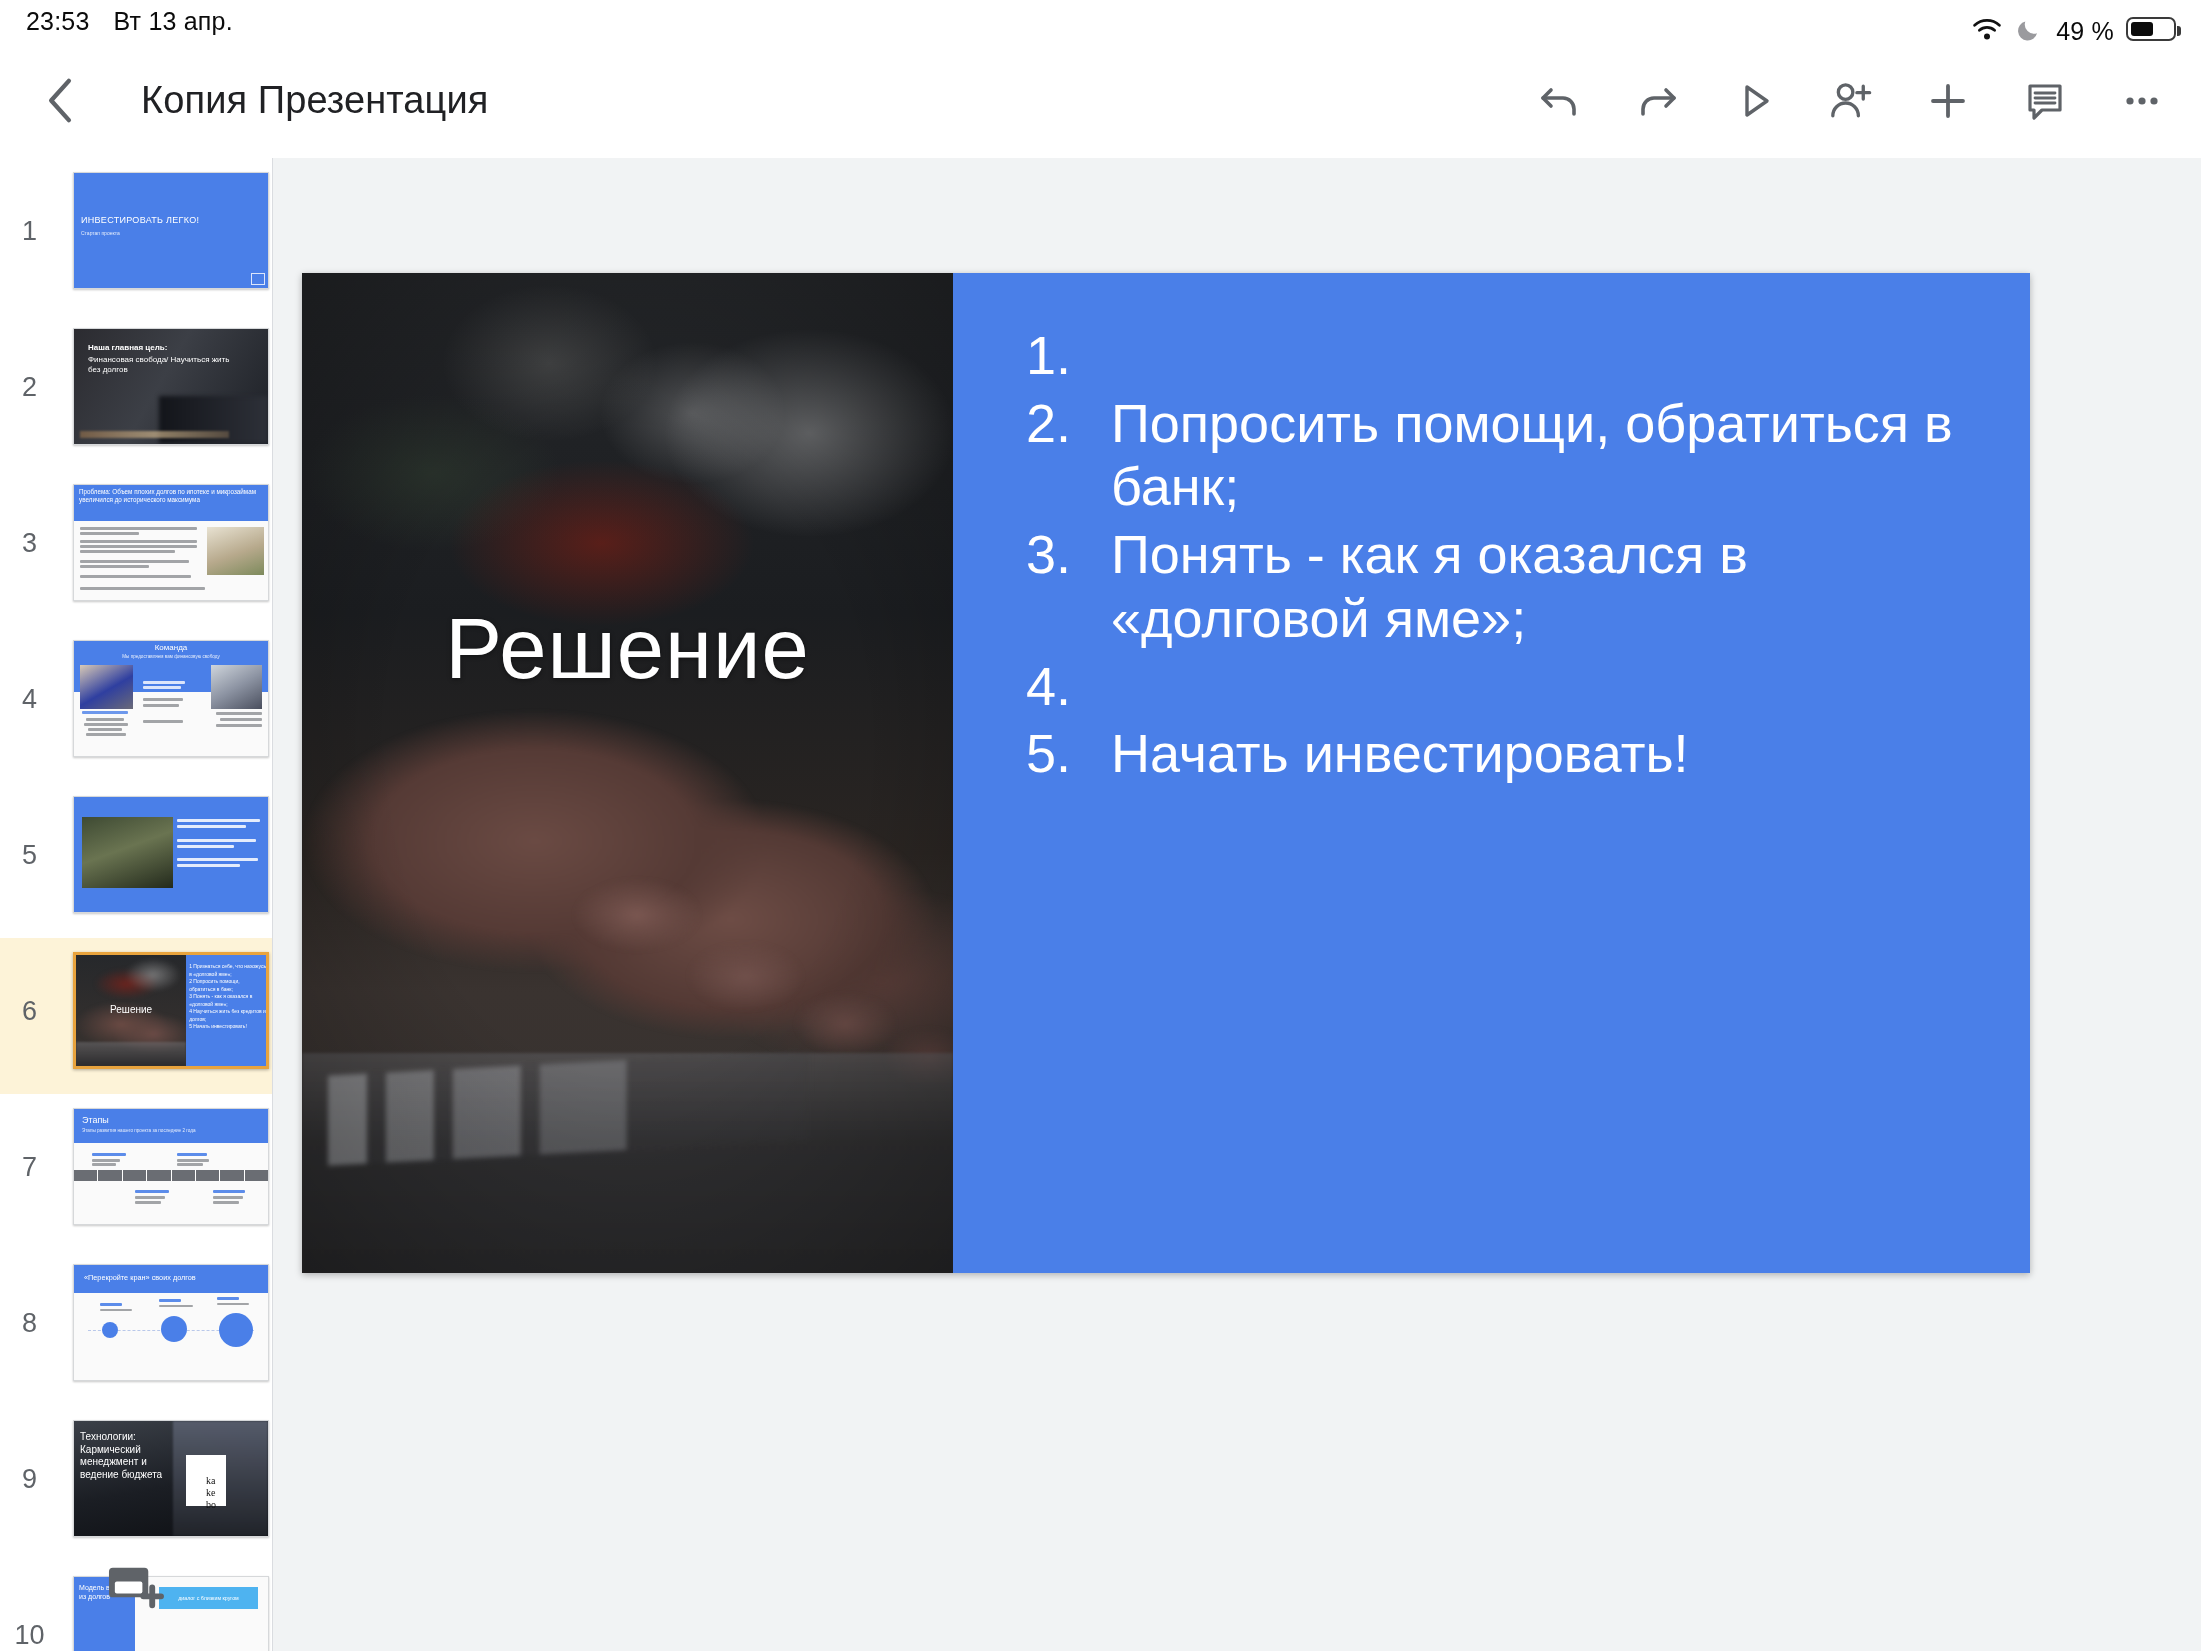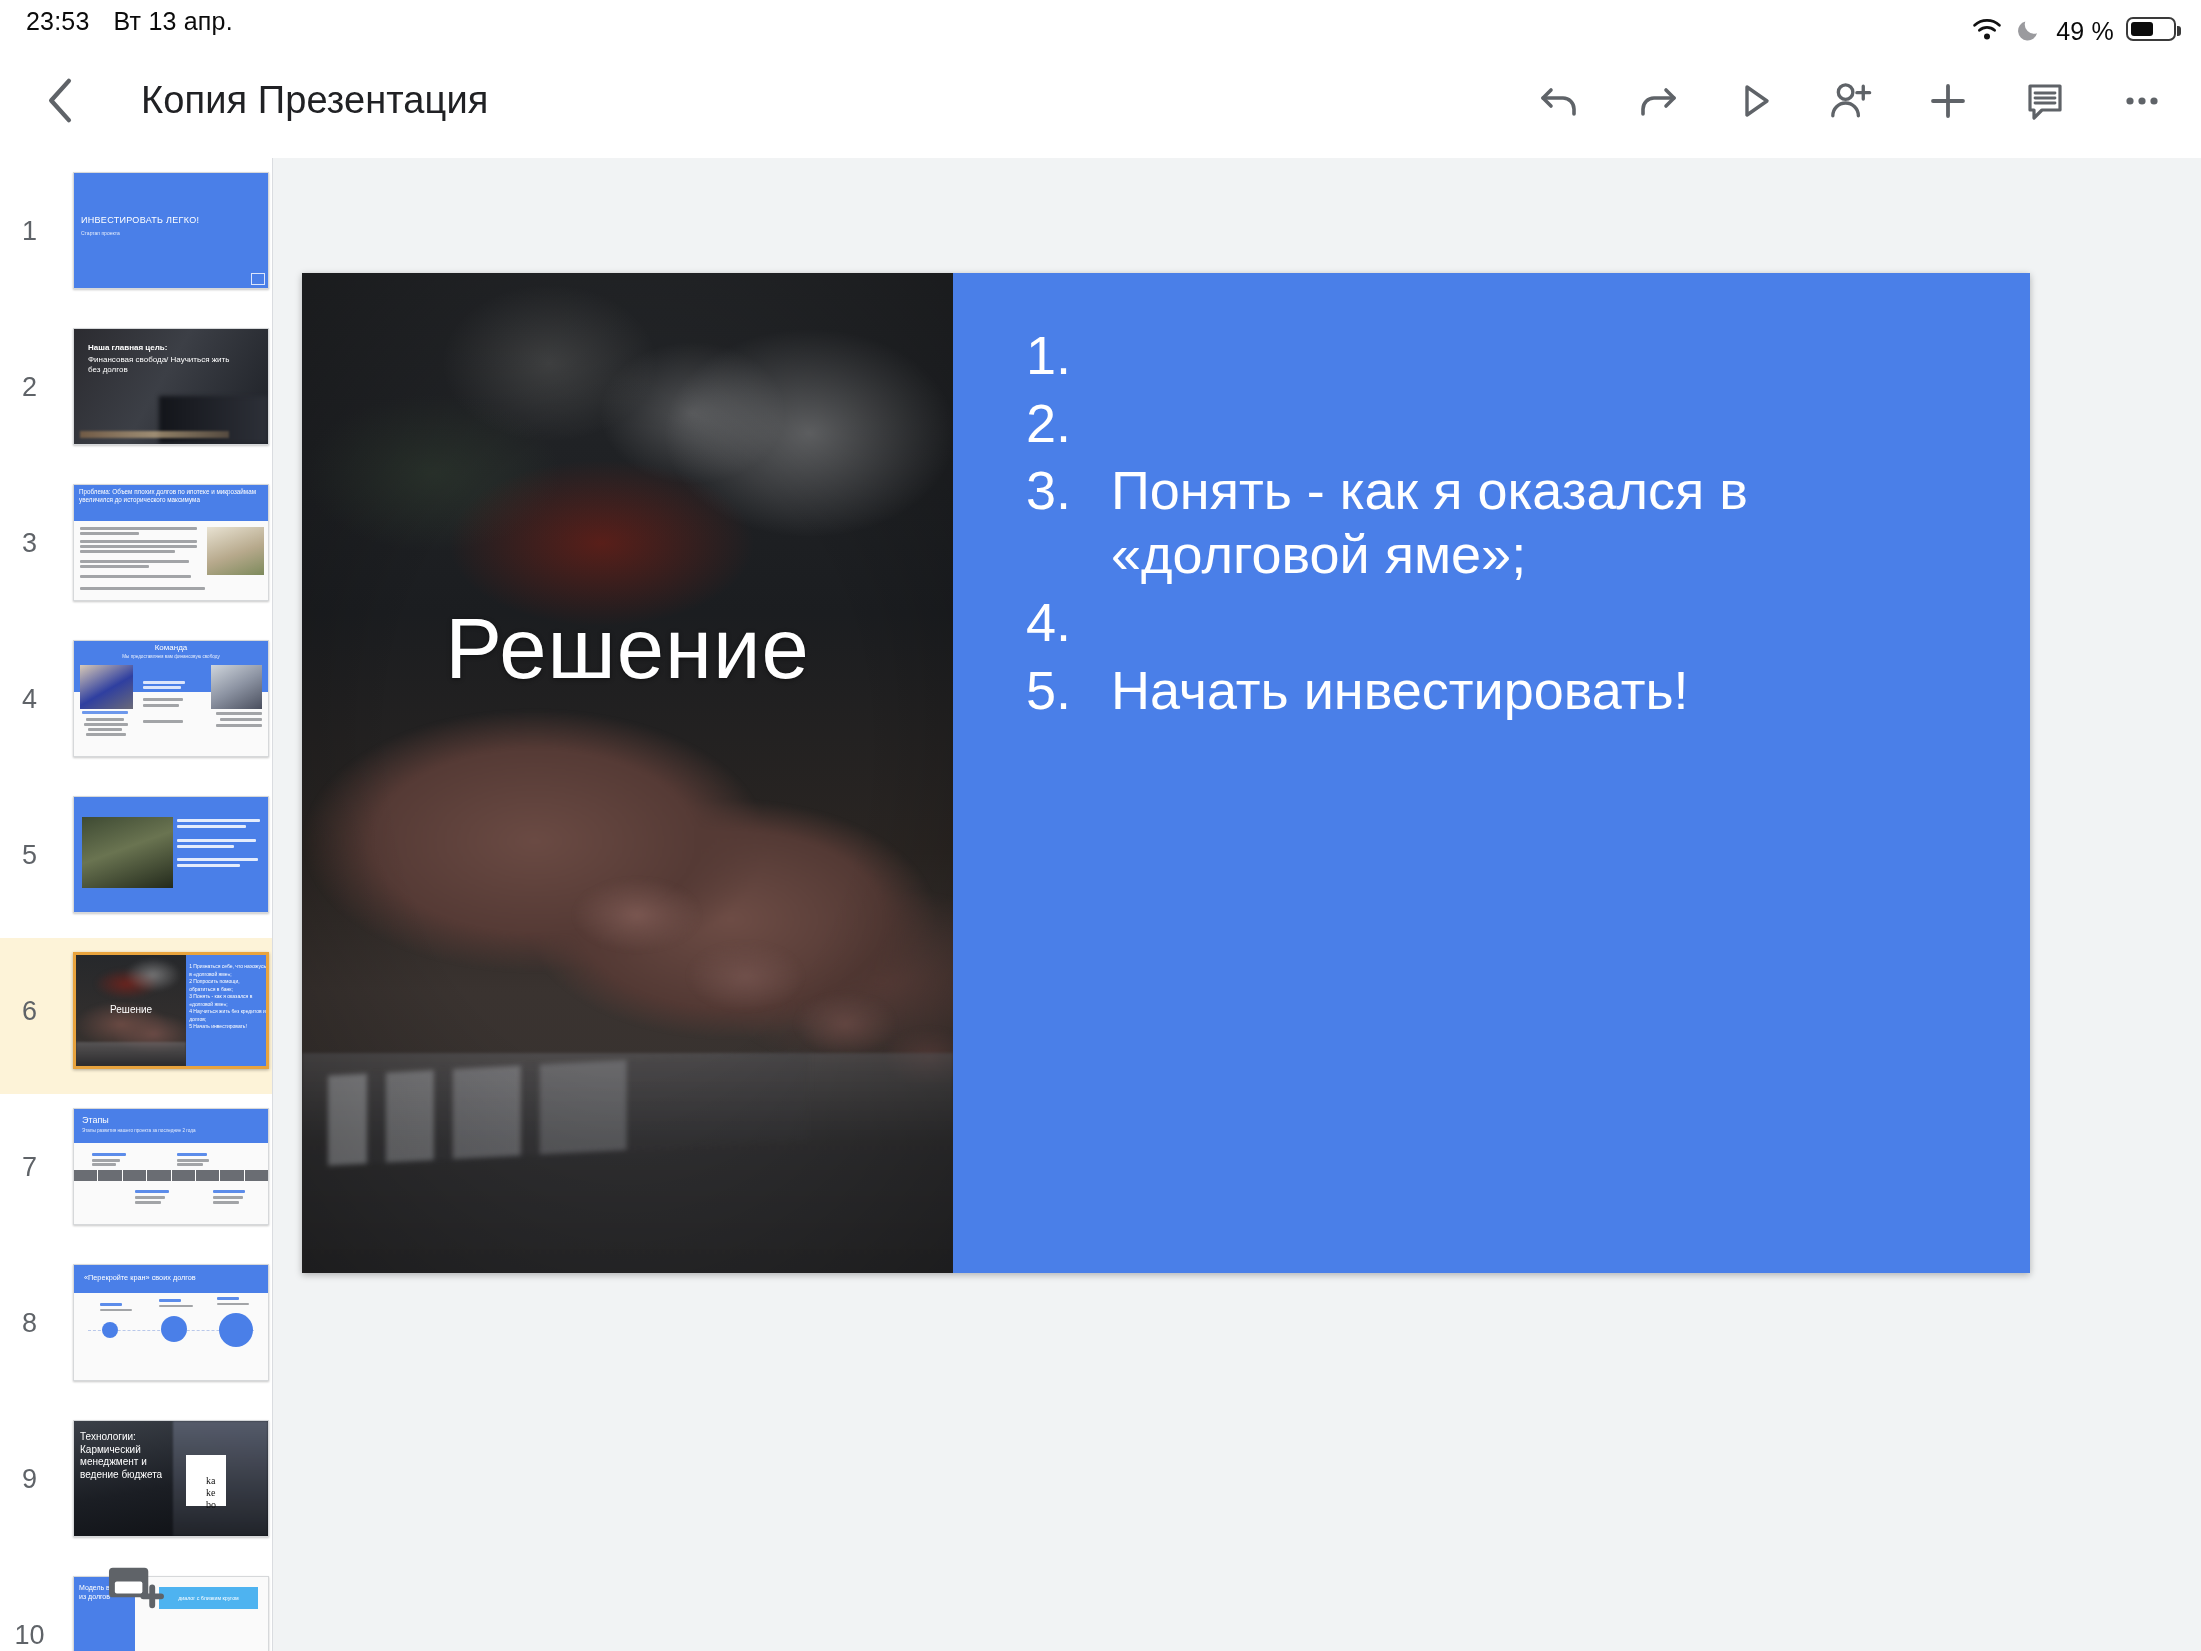--- a/index.html
+++ b/index.html
@@ -525,20 +525,21 @@
         <div class="slide-title">Решение</div>
       </div>
 
       <div class="slide-right">
         <ol class="bullet-list">
           <li class="bullet-item">
             <span class="bullet-num">1.</span>
           </li>
           <li class="bullet-item">
             <span class="bullet-num">2.</span>
+            <span class="bullet-text">Попросить помощи, обратиться в банк;</span>
           </li>
           <li class="bullet-item">
             <span class="bullet-num">3.</span>
             <span class="bullet-text"> Понять - как я оказался в «долговой яме»;</span>
           </li>
           <li class="bullet-item">
             <span class="bullet-num">4.</span>
           </li>
           <li class="bullet-item">
             <span class="bullet-num">5.</span>

